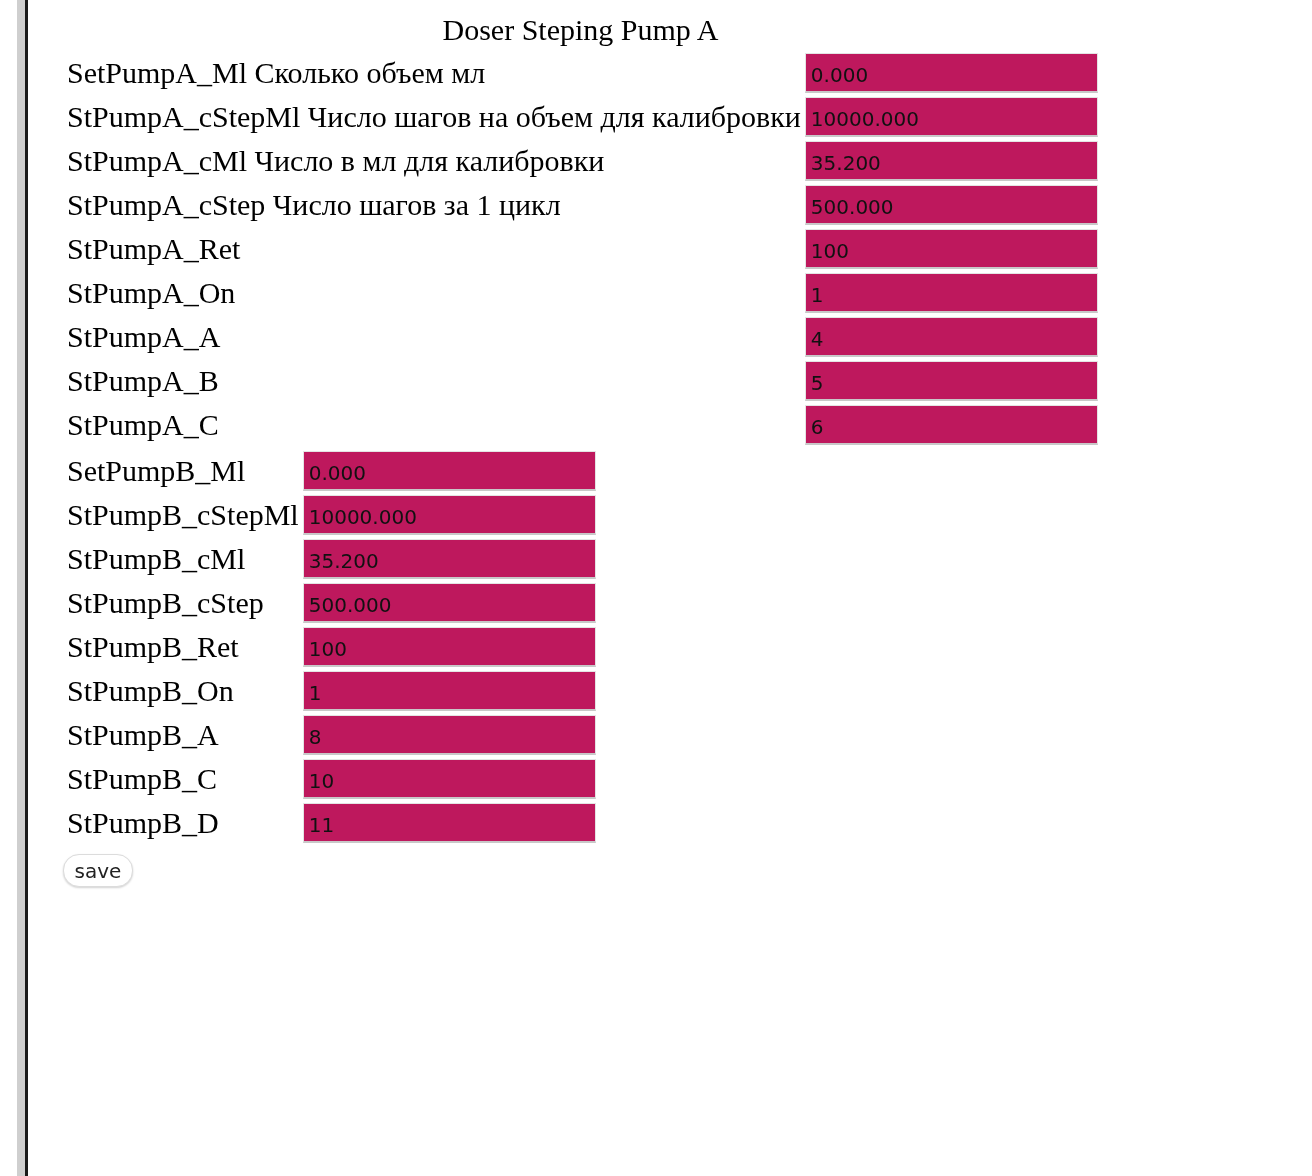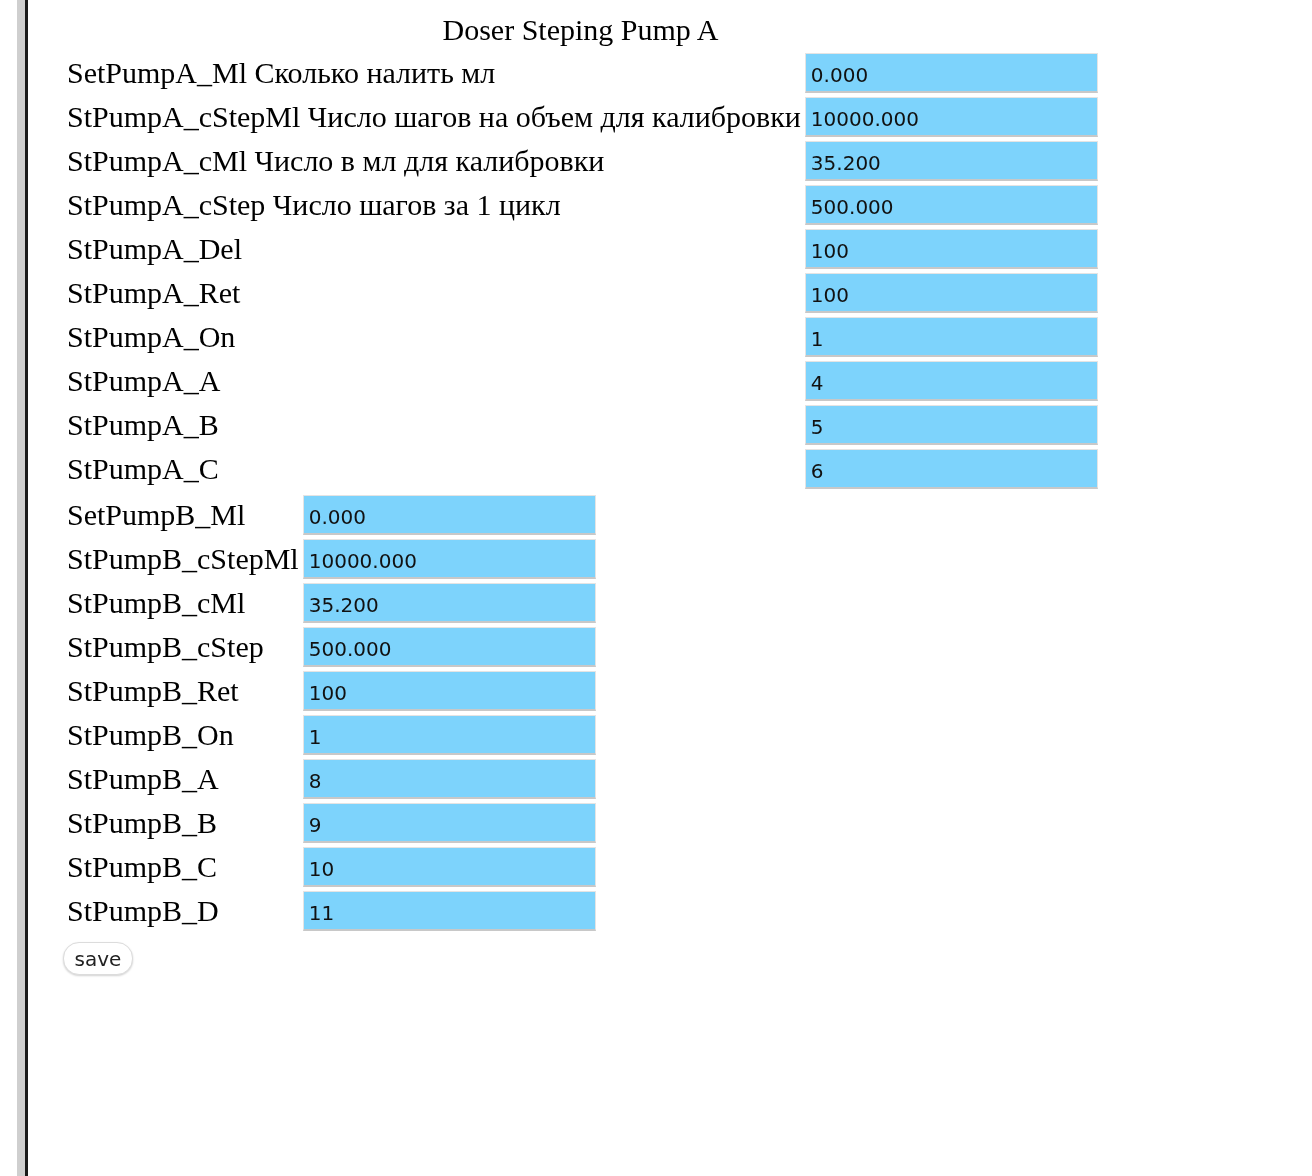--- a/index.html
+++ b/index.html
@@ -4,61 +4,55 @@
 <style>
   html, body { margin:0; padding:0; background:#fff; }
   body { width:1312px; height:1176px; position:relative; overflow:hidden; font-family:"Liberation Serif", "DejaVu Serif", serif; color:#000; }
   .gutter { position:absolute; left:17px; top:0; width:8px; height:1176px; background:#cfcfcf; }
   .rule { position:absolute; left:25px; top:0; width:3px; height:1176px; background:#1a1a1a; }
   .content { position:absolute; left:44px; top:12px;margin-left:19px; }
   table { border-collapse:separate; border-spacing:2px; margin:0 0 0 -2px; }
   caption { font-size:30px; line-height:36px; text-align:center; padding:0 0 2px 0; }
   td { padding:0 0 0 4px; height:42px; font-size:30px; line-height:42px; white-space:nowrap; vertical-align:middle; }
   td.val { padding:0 0 0 2px; }
-  input.fld { width:293px; height:40px; box-sizing:border-box; border:1px solid #e4e4e4; border-bottom:2px solid #c8c8c8; font-family:"DejaVu Sans", "Liberation Sans", sans-serif; font-size:20px; padding:4px 5px 0 5px; color:#111; background:#7dd3fc; outline:none; display:block; }
+  input.fld { width:293px; height:40px; box-sizing:border-box; border:1px solid #e4e4e4; border-bottom:2px solid #c8c8c8; font-family:"DejaVu Sans", "Liberation Sans", sans-serif; font-size:20px; padding:4px 5px 0 5px; color:#111; background:#be185d; outline:none; display:block; }
   .save { margin-top:8px; width:70px; height:33px; border:1px solid #dcdcdc; border-radius:16px; background:#fff; box-shadow:0 1px 2px rgba(0,0,0,0.18); font-family:"DejaVu Sans", "Liberation Sans", sans-serif; font-size:20px; color:#222; padding:0; cursor:pointer; }
 </style>
 </head>
 <body>
 
 <div class="gutter"></div>
 <div class="rule"></div>
 
 <div class="content">
   <table>
     <caption>Doser Steping Pump A</caption>
     <tbody id="tbodyA">
         <tr>
-          <td>SetPumpA_Ml Сколько налить мл</td>
+          <td>SetPumpA_Ml Сколько объем мл</td>
           <td class="val">
             <input class="fld" type="text" value="0.000" style="">
           </td>
         </tr>
         <tr>
           <td>StPumpA_cStepMl Число шагов на объем для калибровки</td>
           <td class="val">
             <input class="fld" type="text" value="10000.000" style="">
           </td>
         </tr>
         <tr>
           <td>StPumpA_cMl Число в мл для калибровки</td>
           <td class="val">
             <input class="fld" type="text" value="35.200" style="">
           </td>
         </tr>
         <tr>
           <td>StPumpA_cStep Число шагов за 1 цикл</td>
           <td class="val">
             <input class="fld" type="text" value="500.000" style="">
-          </td>
-        </tr>
-        <tr>
-          <td>StPumpA_Del</td>
-          <td class="val">
-            <input class="fld" type="text" value="100" style="">
           </td>
         </tr>
         <tr>
           <td>StPumpA_Ret</td>
           <td class="val">
             <input class="fld" type="text" value="100" style="">
           </td>
         </tr>
         <tr>
           <td>StPumpA_On</td>
@@ -124,26 +118,20 @@
             <input class="fld" type="text" value="1" style="">
           </td>
         </tr>
         <tr>
           <td>StPumpB_A</td>
           <td class="val">
             <input class="fld" type="text" value="8" style="">
           </td>
         </tr>
         <tr>
-          <td>StPumpB_B</td>
-          <td class="val">
-            <input class="fld" type="text" value="9" style="">
-          </td>
-        </tr>
-        <tr>
           <td>StPumpB_C</td>
           <td class="val">
             <input class="fld" type="text" value="10" style="">
           </td>
         </tr>
         <tr>
           <td>StPumpB_D</td>
           <td class="val">
             <input class="fld" type="text" value="11" style="">
           </td>

